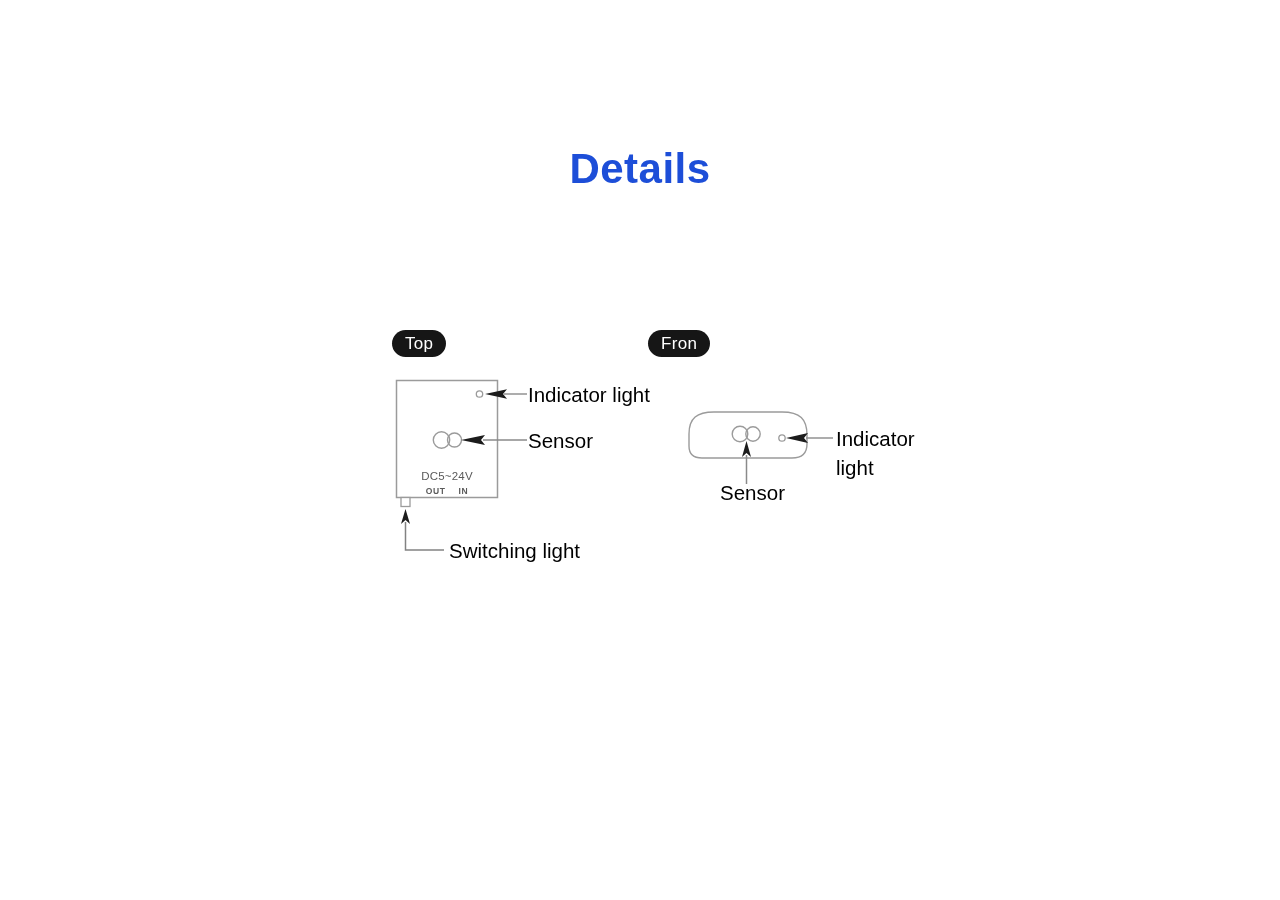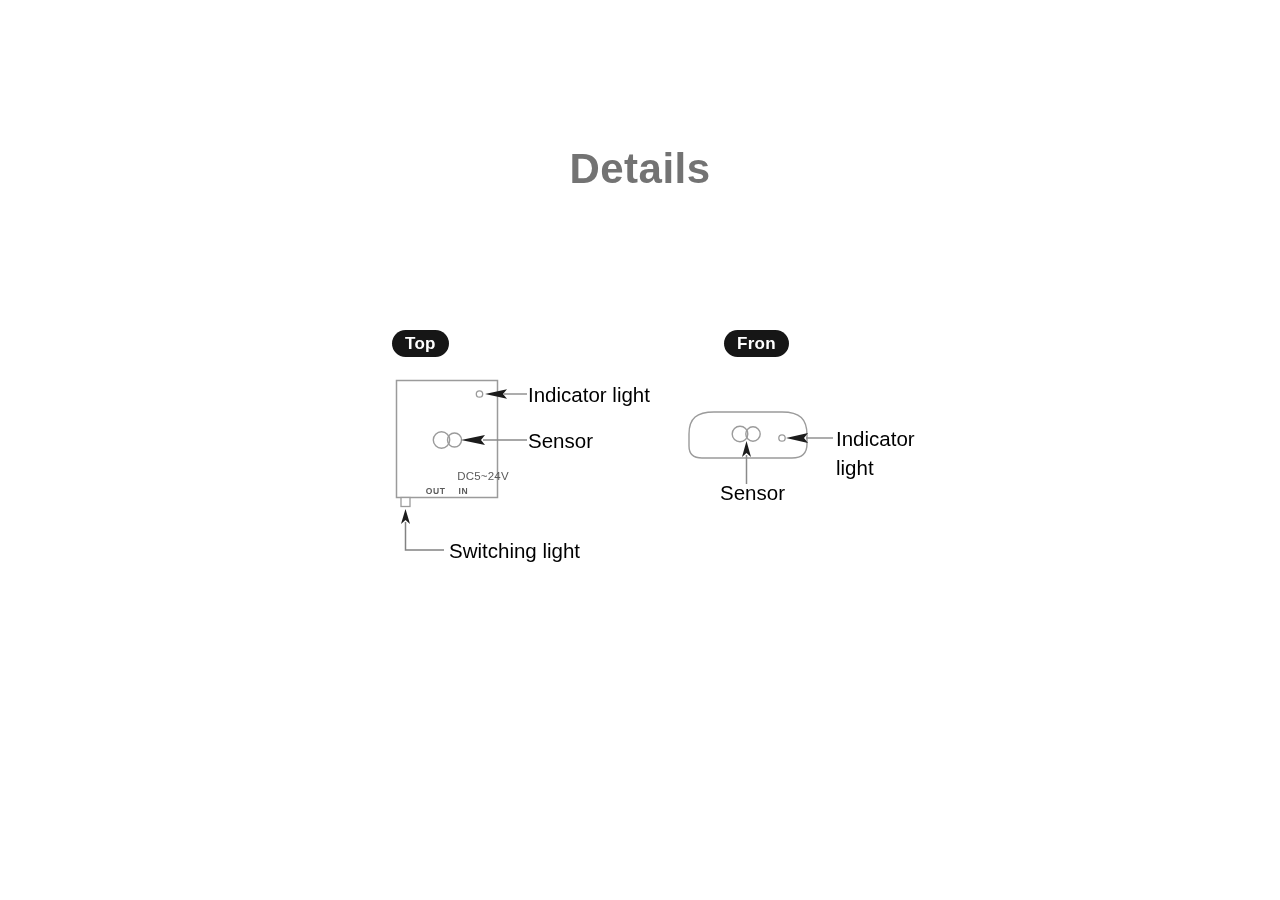--- a/index.html
+++ b/index.html
@@ -2,41 +2,41 @@
 <html><head>
 <meta charset="utf-8">
 <style>
   html,body{margin:0;padding:0;}
   body{
     width:1280px;height:900px;background:#ffffff;position:relative;overflow:hidden;
     font-family:"Liberation Sans", sans-serif;
   }
   .page-title{
     position:absolute;left:0;top:145px;width:1280px;margin:0;
-    text-align:center;font-size:42px;font-weight:700;color:#737373;letter-spacing:0.5px;
+    text-align:center;font-size:42px;font-weight:700;color:#1d4ed8;letter-spacing:0.5px;
   }
   .svg-layer{position:absolute;left:0;top:0;width:1280px;height:900px;}
   .badge{
     position:absolute;height:27px;line-height:27px;padding:0 13px;
     background:#161616;color:#ffffff;border-radius:14px;
-    font-size:17px;font-weight:700;letter-spacing:0.3px;
+    font-size:17px;font-weight:400;letter-spacing:0.3px;
   }
   #badge-top{left:392px;top:330px;}
-  #badge-front{left:724px;top:330px;}
+  #badge-front{left:648px;top:330px;}
   .callout{
     position:absolute;font-size:20.5px;color:#000000;white-space:nowrap;line-height:23px;
   }
   #callout-indicator-top{left:528px;top:383px;}
   #callout-sensor-top{left:528px;top:429px;}
   #callout-switching{left:449px;top:539px;}
   #callout-indicator-front{left:836px;top:425px;width:104px;white-space:normal;line-height:28.5px;}
   #callout-sensor-front{left:720px;top:481px;}
   .device-voltage{
     position:absolute;left:396px;top:470px;width:102px;text-align:center;
-    font-size:11.5px;color:#5a5a5a;letter-spacing:0.2px;padding-left:36px;
+    font-size:11.5px;color:#5a5a5a;letter-spacing:0.2px;
   }
   .device-ports{
     position:absolute;left:396px;top:486px;width:102px;
     display:flex;justify-content:center;gap:13px;
     font-size:8.5px;color:#5a5a5a;letter-spacing:0.6px;font-weight:700;
   }
 </style>
 </head>
 <body>
 

